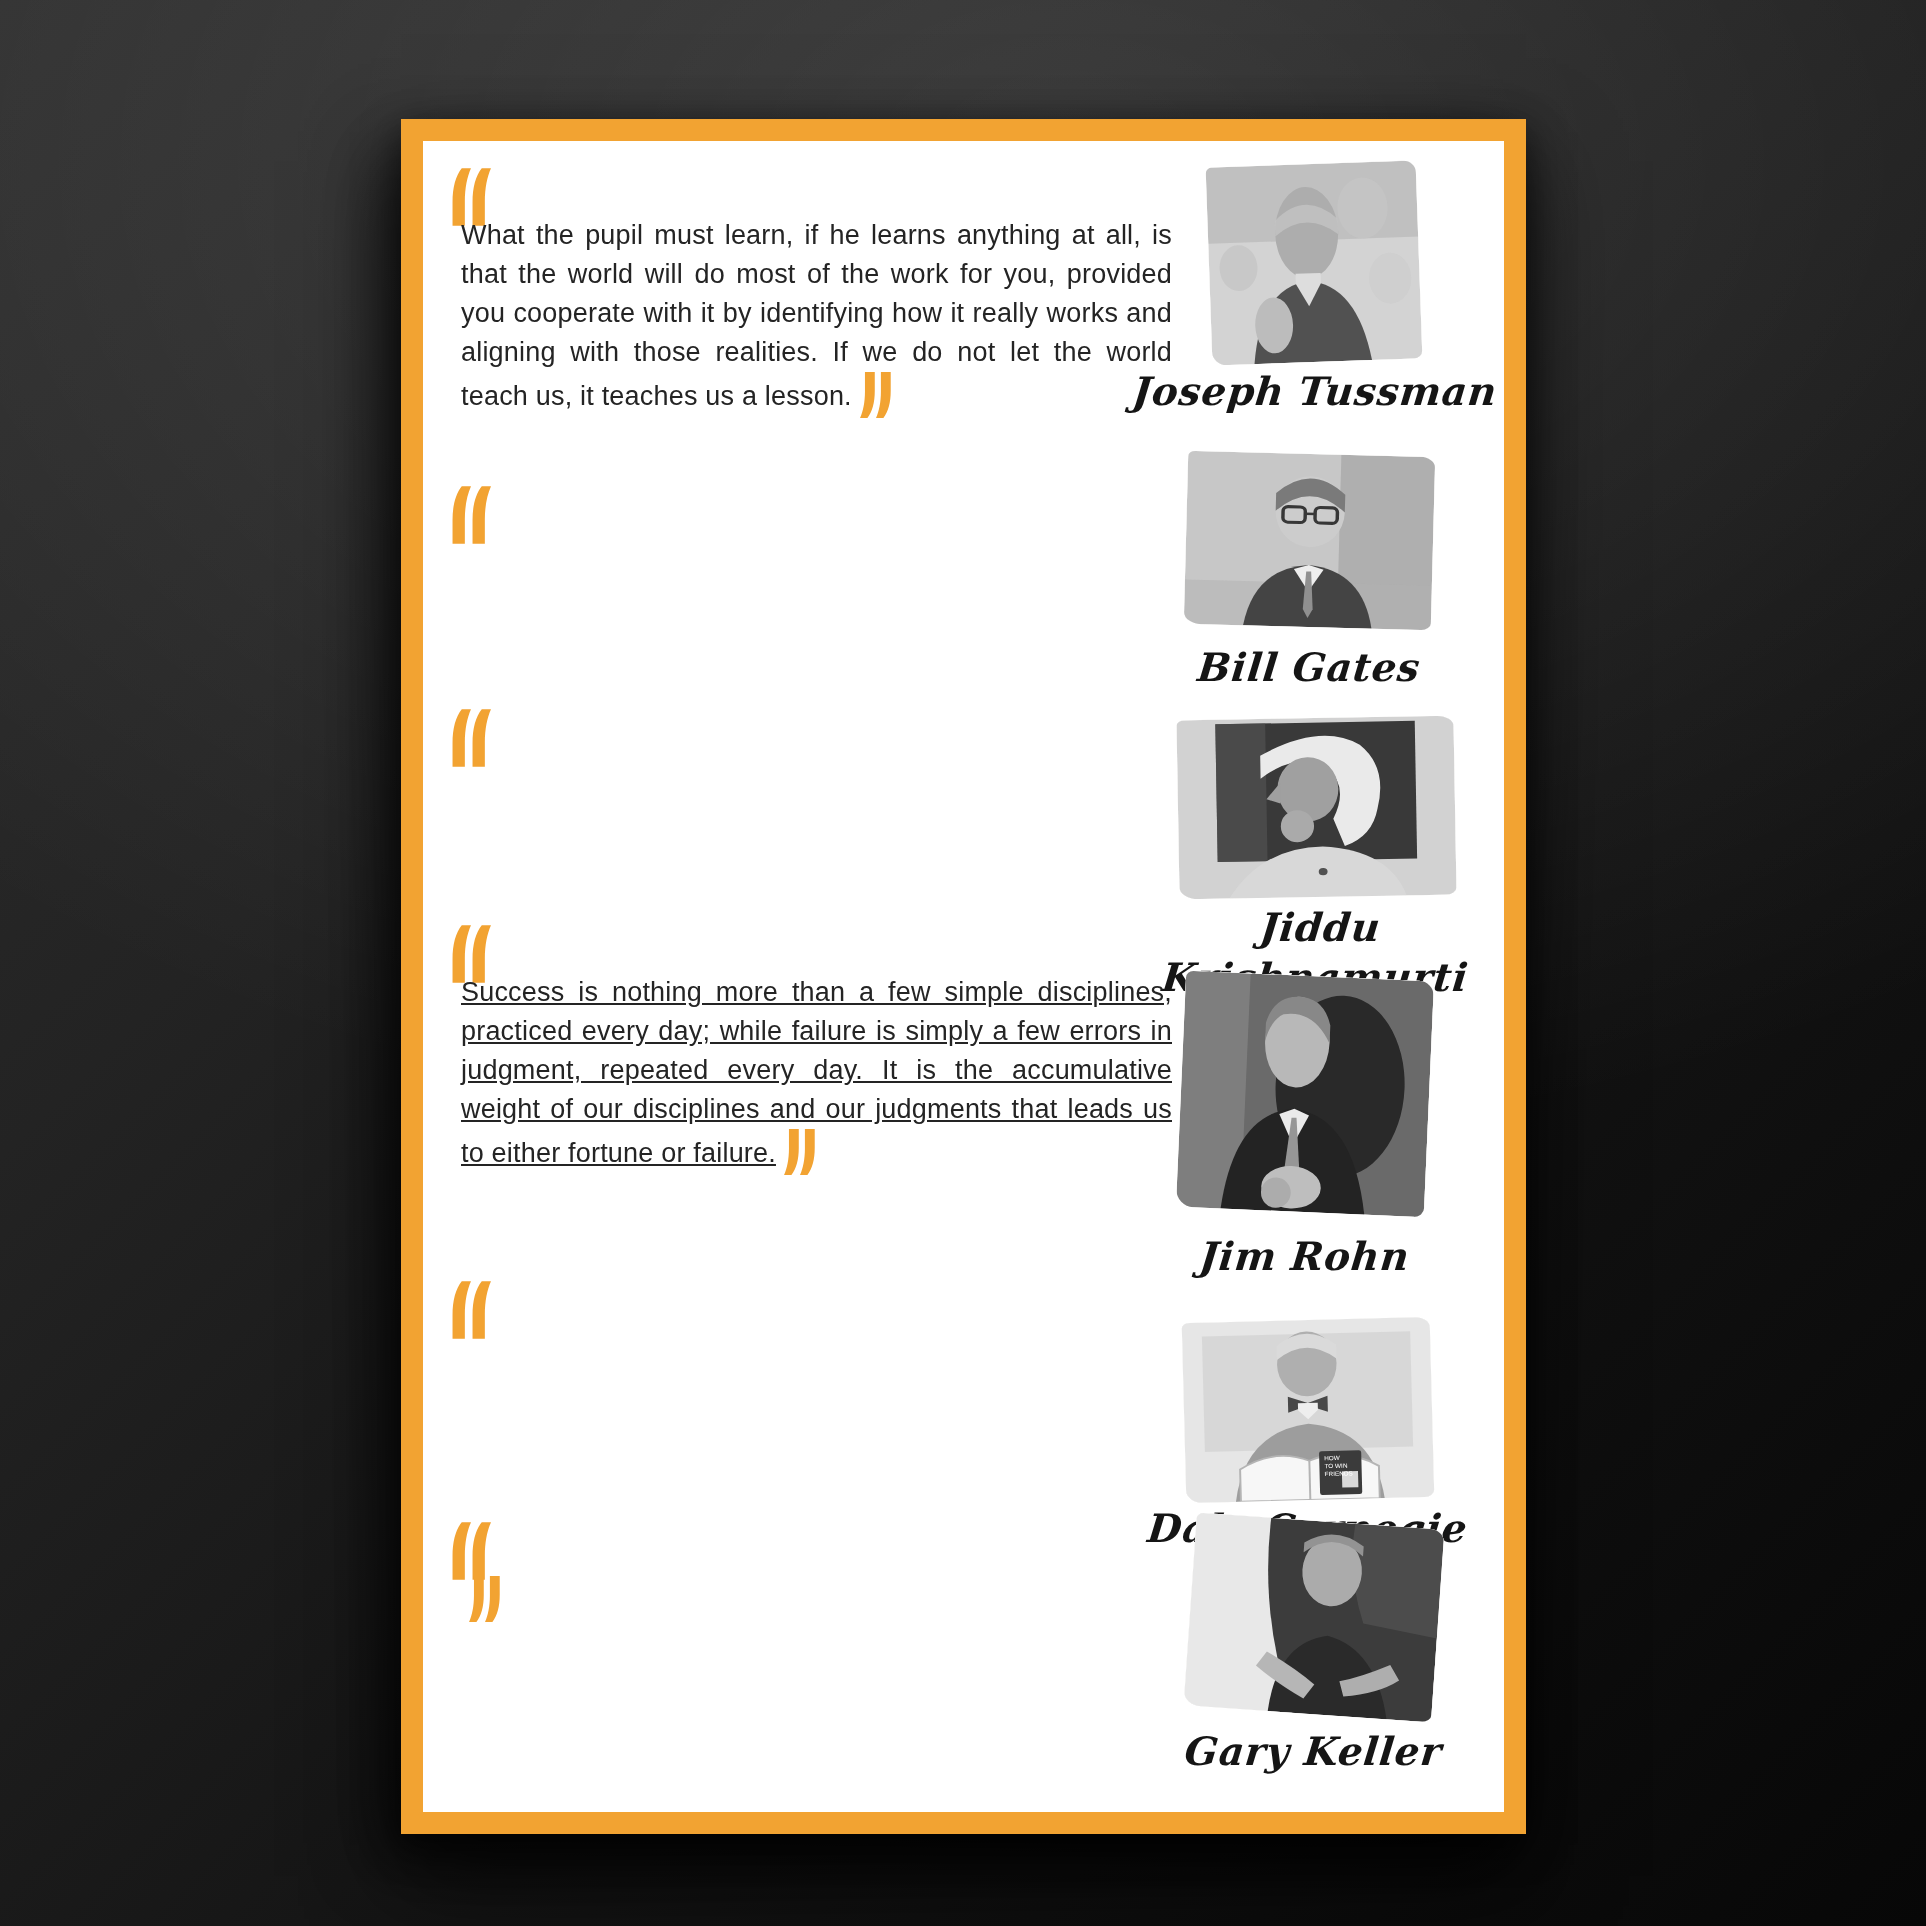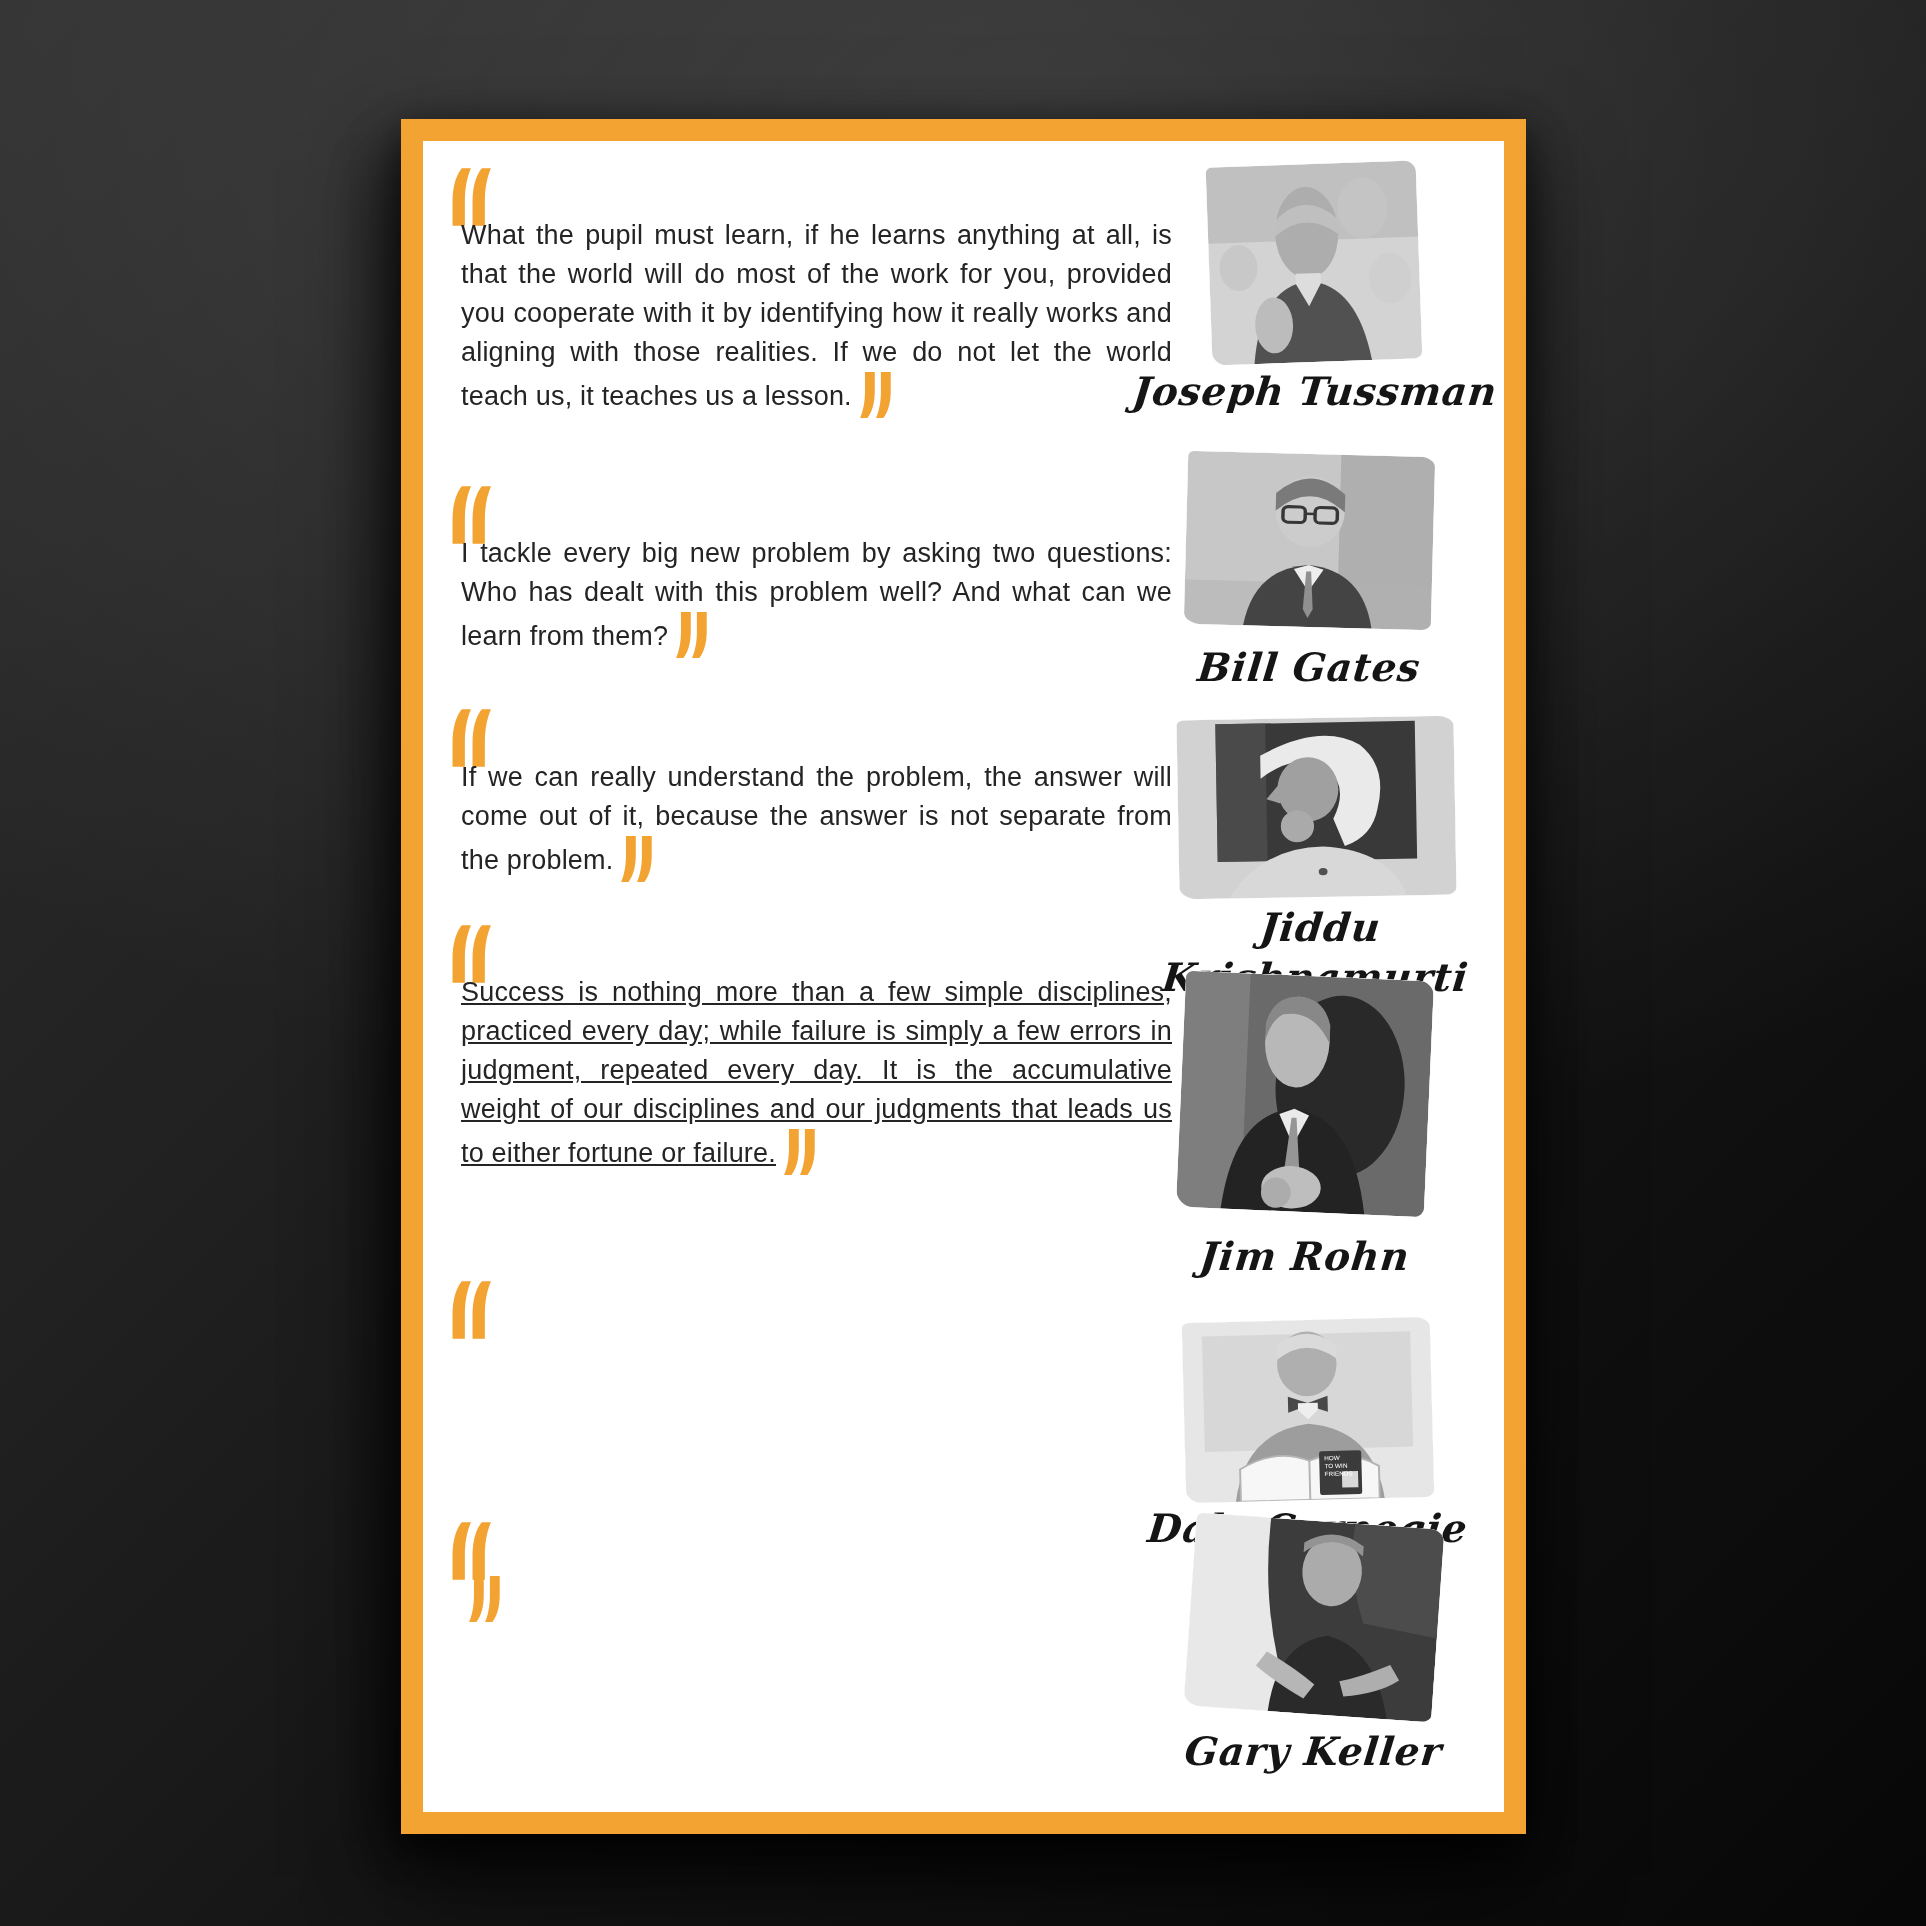--- a/index.html
+++ b/index.html
@@ -76,24 +76,20 @@
         </svg>
       </div>
       <p class="abs author" style="left:680px;top:225px;"><span>Joseph Tussman</span></p>
 
       <div class="abs qmark open" style="left:28px;top:345px;">
         <svg viewBox="0 0 104 150">
             <path fill="currentColor" d="M28 0 C12 20 4 50 4 88 L4 150 L36 150 L36 86 C36 52 42 22 52 0 Z"></path>
             <path fill="currentColor" transform="translate(52 0)" d="M28 0 C12 20 4 50 4 88 L4 150 L36 150 L36 86 C36 52 42 22 52 0 Z"></path>
           </svg>
       </div>
-      <p class="abs quote-text" style="left:28px;top:383px;"><span>I tackle every big new problem by asking two questions: Who has dealt with this problem well? And what can we learn from them?</span><span class="qmark close"><svg viewBox="0 0 104 150">
-              <path fill="currentColor" d="M28 0 C12 20 4 50 4 88 L4 150 L36 150 L36 86 C36 52 42 22 52 0 Z"></path>
-              <path fill="currentColor" transform="translate(52 0)" d="M28 0 C12 20 4 50 4 88 L4 150 L36 150 L36 86 C36 52 42 22 52 0 Z"></path>
-            </svg></span></p>
 
       <div class="abs photo" style="left:763px;top:313px;width:247px;height:173px;transform:rotate(1.5deg);">
         <svg viewBox="0 0 100 78" preserveAspectRatio="none">
           <rect width="100" height="78" fill="#c4c4c4"></rect>
           <rect x="62" width="38" height="78" fill="#9e9e9e" opacity=".6"></rect>
           <rect y="58" width="100" height="20" fill="#b0b0b0" opacity=".5"></rect>
           <ellipse cx="50" cy="26" rx="14" ry="16" fill="#cfc8c0"></ellipse>
           <path d="M36 18 Q50 4 64 18 L64 26 Q50 12 36 26 Z" fill="#7e7a76"></path>
           <rect x="39" y="24" width="9" height="7" rx="2" fill="none" stroke="#3a3a3a" stroke-width="1.4"></rect>
           <rect x="52" y="24" width="9" height="7" rx="2" fill="none" stroke="#3a3a3a" stroke-width="1.4"></rect>
@@ -104,24 +100,20 @@
         </svg>
       </div>
       <p class="abs author" style="left:674px;top:501px;"><span>Bill Gates</span></p>
 
       <div class="abs qmark open" style="left:28px;top:568px;">
         <svg viewBox="0 0 104 150">
             <path fill="currentColor" d="M28 0 C12 20 4 50 4 88 L4 150 L36 150 L36 86 C36 52 42 22 52 0 Z"></path>
             <path fill="currentColor" transform="translate(52 0)" d="M28 0 C12 20 4 50 4 88 L4 150 L36 150 L36 86 C36 52 42 22 52 0 Z"></path>
           </svg>
       </div>
-      <p class="abs quote-text" style="left:28px;top:607px;"><span>If we can really understand the problem, the answer will come out of it, because the answer is not separate from the problem.</span><span class="qmark close"><svg viewBox="0 0 104 150">
-              <path fill="currentColor" d="M28 0 C12 20 4 50 4 88 L4 150 L36 150 L36 86 C36 52 42 22 52 0 Z"></path>
-              <path fill="currentColor" transform="translate(52 0)" d="M28 0 C12 20 4 50 4 88 L4 150 L36 150 L36 86 C36 52 42 22 52 0 Z"></path>
-            </svg></span></p>
 
       <div class="abs photo" style="left:755px;top:577px;width:277px;height:179px;transform:rotate(-1deg);">
         <svg viewBox="0 0 100 78" preserveAspectRatio="none">
           <rect width="100" height="78" fill="#cfcfcf"></rect>
           <rect x="14" y="2" width="72" height="60" fill="#3d3b39"></rect>
           <rect x="14" y="2" width="18" height="60" fill="#57534f" opacity=".7"></rect>
           <path d="M30 16 Q52 2 66 12 Q76 22 72 40 Q70 52 60 56 L56 44 Q62 30 54 22 Q44 14 30 26 Z" fill="#e8e6e2"></path>
           <ellipse cx="47" cy="31" rx="11" ry="14" fill="#a79d92"></ellipse>
           <path d="M37 28 L32 35 L37 37 Z" fill="#a79d92"></path>
           <ellipse cx="43" cy="47" rx="6" ry="7" fill="#b2a79b"></ellipse>

